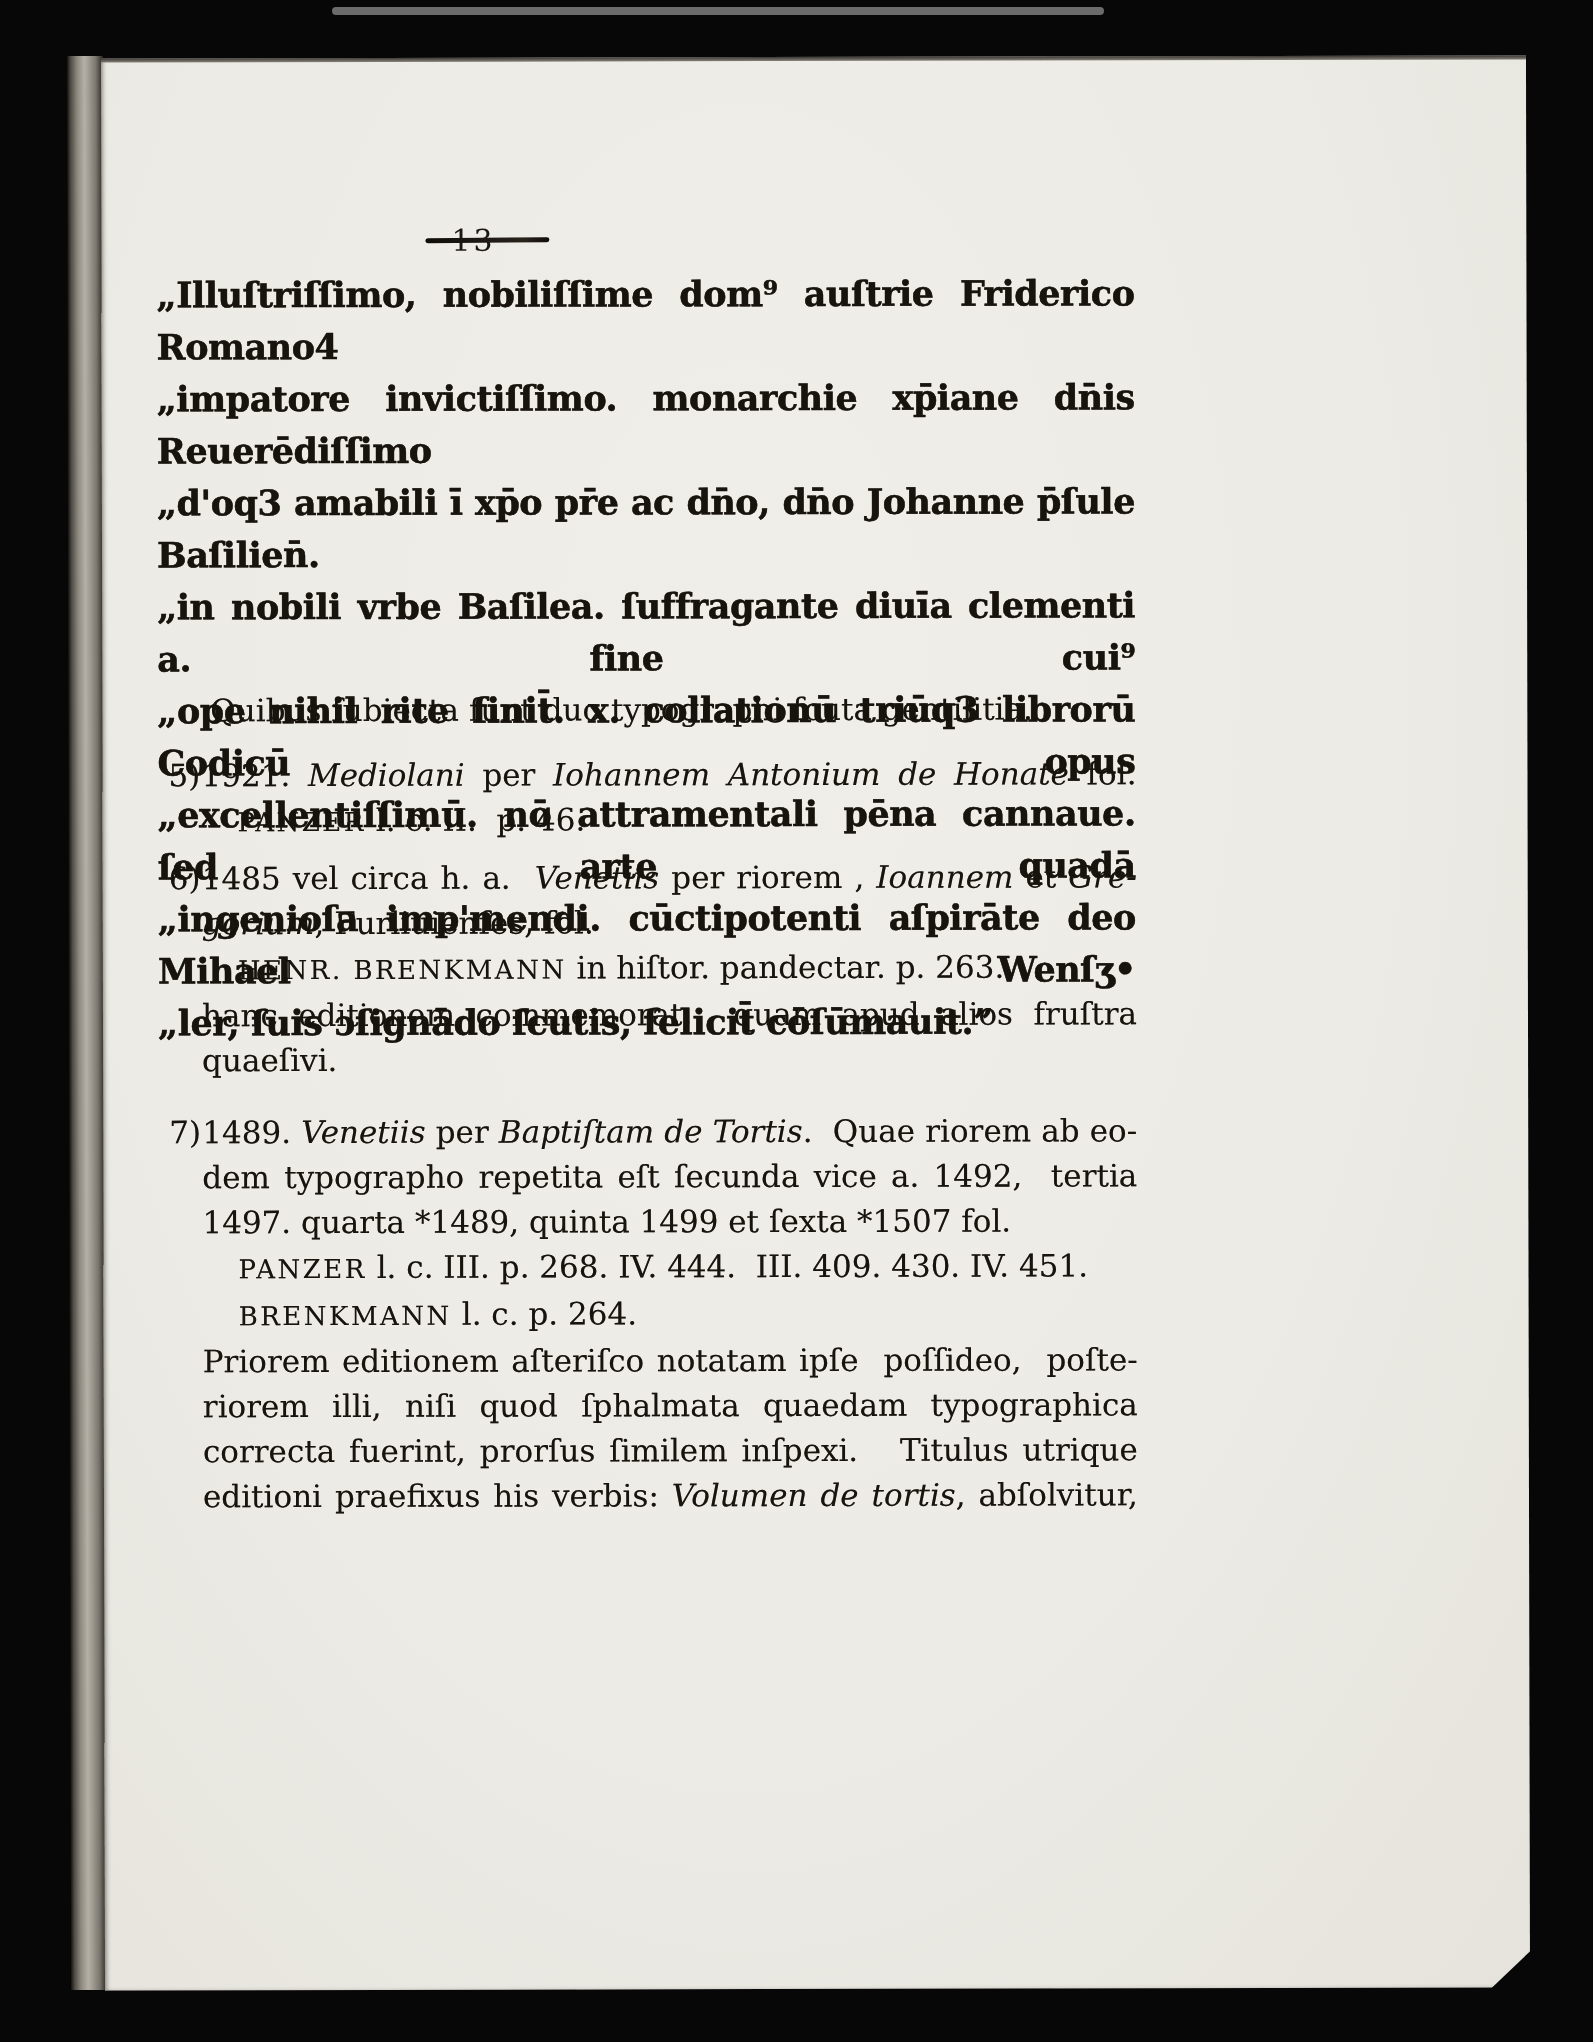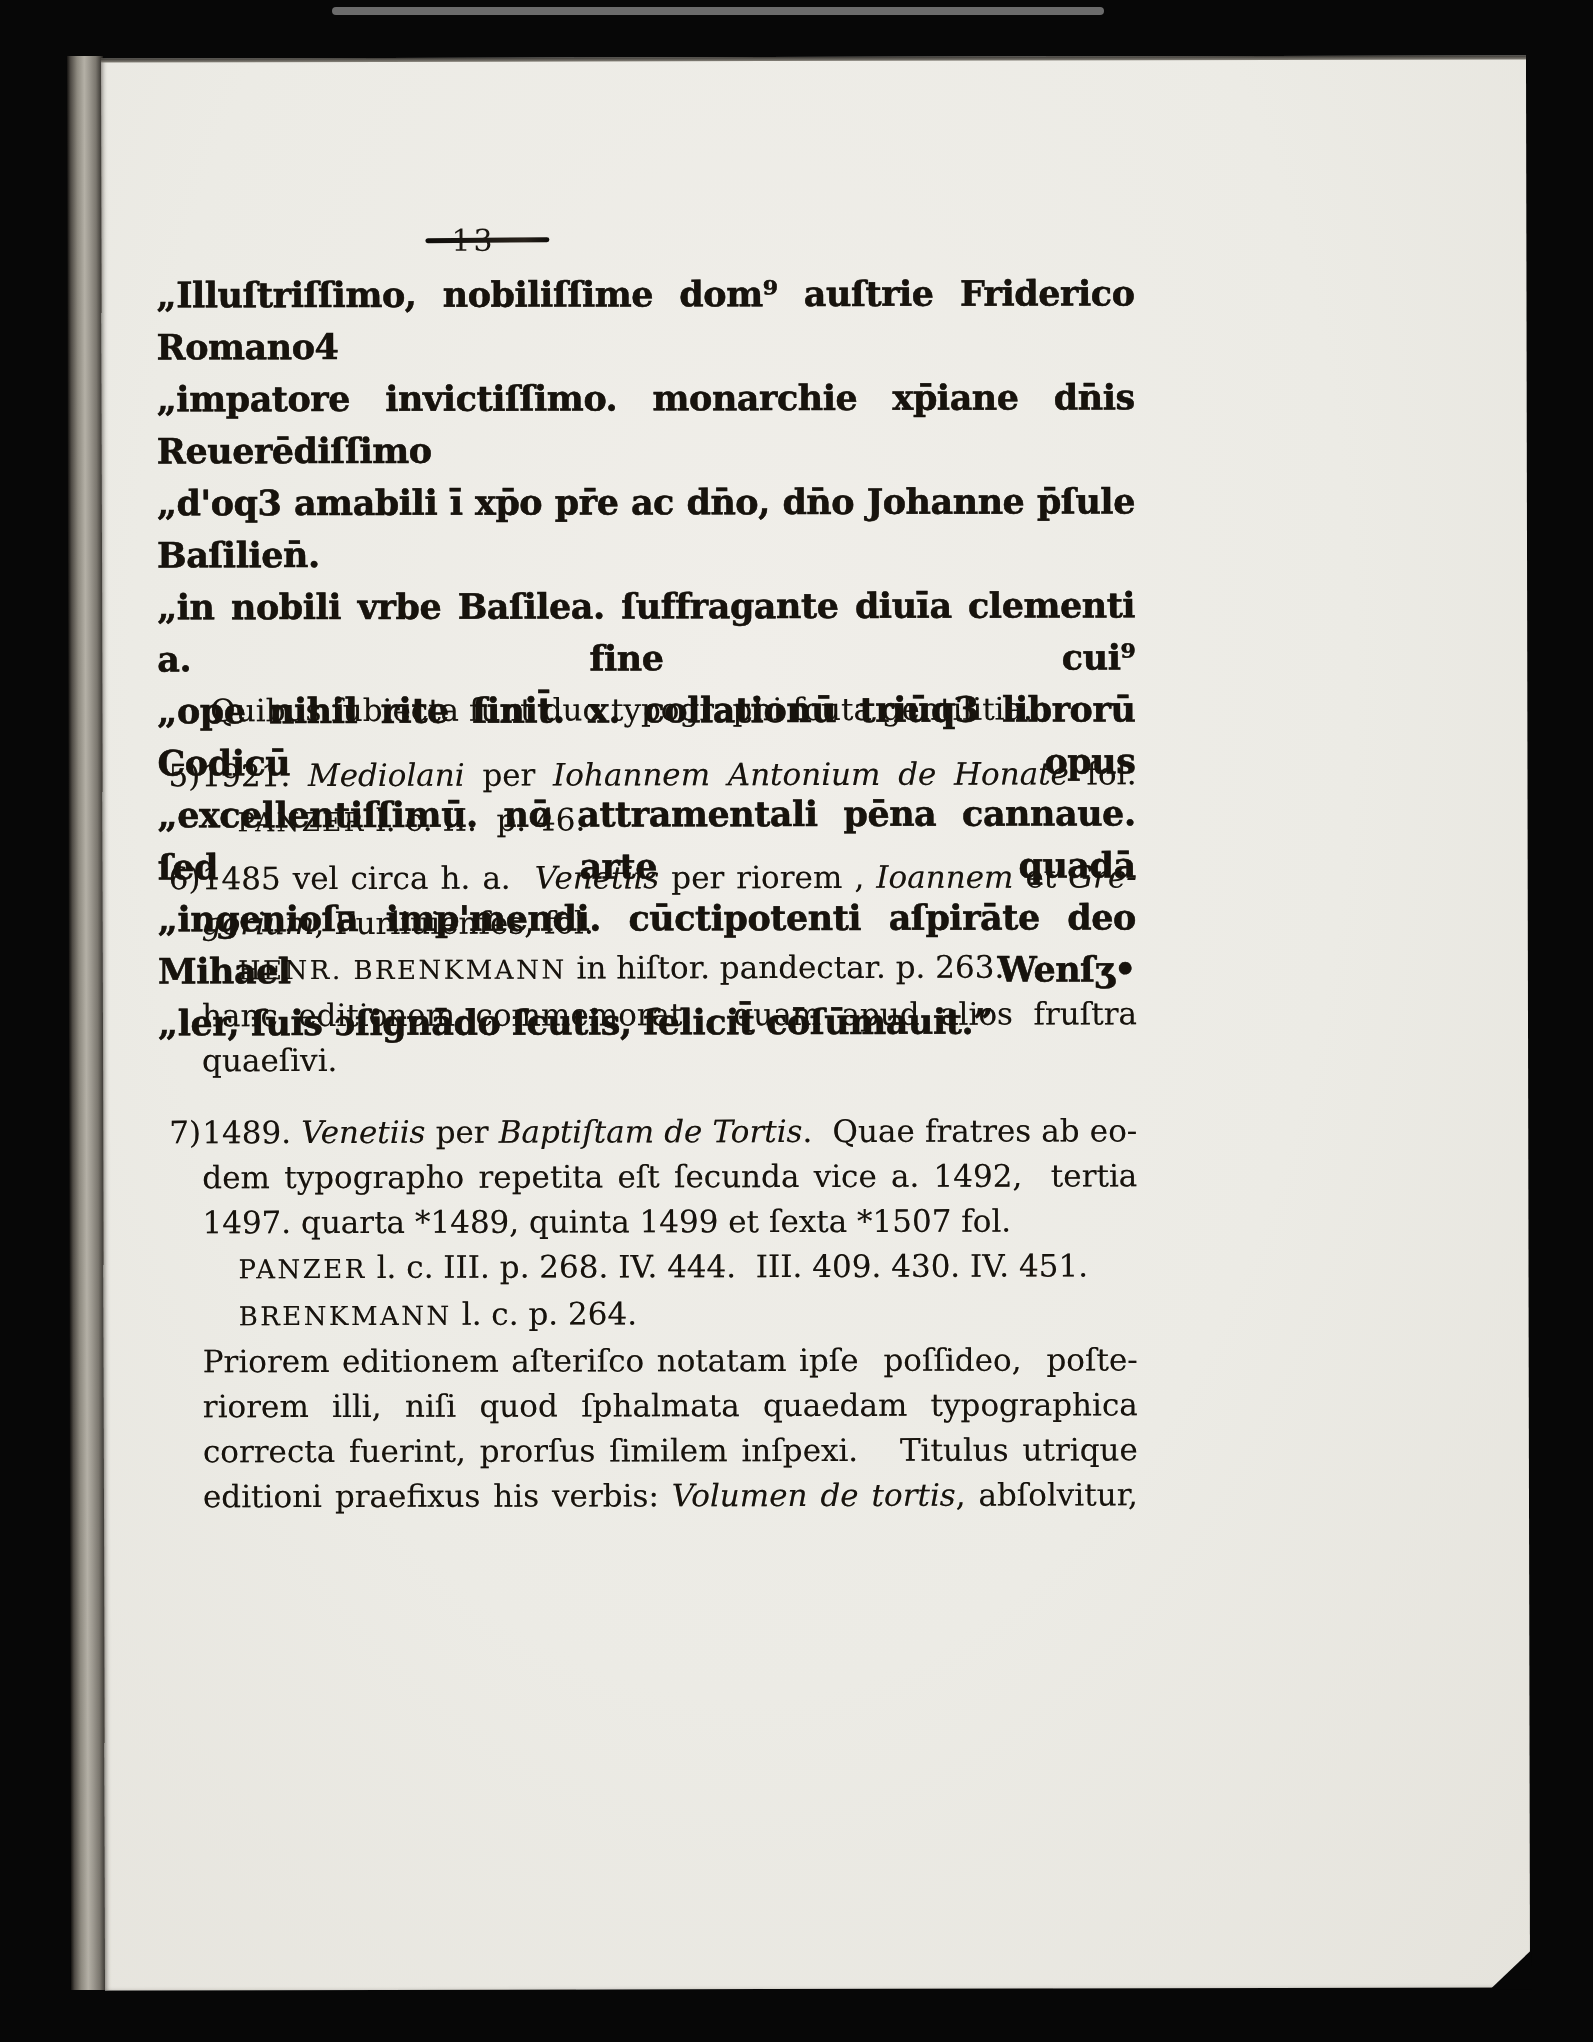--- a/index.html
+++ b/index.html
@@ -102,21 +102,21 @@
           <div class="line ref"><span class="sc">PANZER</span><span class="rm"> l. c. II.  p. 46.</span></div>
         </div>
         <div class="entry">
           <div class="line first j"><span class="marker">6)</span><span class="rm">1485 vel circa h. a.  </span><span class="it">Venetiis</span><span class="rm"> per riorem , </span><span class="it">Ioannem</span><span class="rm"> et </span><span class="it">Gre-</span></div>
           <div class="line cont"><span class="it">gorium</span><span class="rm">, Furliuienſes, fol.</span></div>
           <div class="line ref"><span class="sc">HENR. BRENKMANN</span><span class="rm"> in hiſtor. pandectar. p. 263.</span></div>
           <div class="line para j"><span class="rm">hanc editionem commemorat,  quam apud alios fruſtra</span></div>
           <div class="line para"><span class="rm">quaeſivi.</span></div>
         </div>
         <div class="entry">
-          <div class="line first j"><span class="marker">7)</span><span class="rm">1489. </span><span class="it">Venetiis</span><span class="rm"> per </span><span class="it">Baptiſtam de Tortis</span><span class="rm">.  Quae fratres ab eo-</span></div>
+          <div class="line first j"><span class="marker">7)</span><span class="rm">1489. </span><span class="it">Venetiis</span><span class="rm"> per </span><span class="it">Baptiſtam de Tortis</span><span class="rm">.  Quae riorem ab eo-</span></div>
           <div class="line cont j"><span class="rm">dem typographo repetita eſt ſecunda vice a. 1492,  tertia</span></div>
           <div class="line cont"><span class="rm">1497. quarta *1489, quinta 1499 et ſexta *1507 fol.</span></div>
           <div class="line ref"><span class="sc">PANZER</span><span class="rm"> l. c. III. p. 268. IV. 444.  III. 409. 430. IV. 451.</span></div>
           <div class="line ref"><span class="sc">BRENKMANN</span><span class="rm"> l. c. p. 264.</span></div>
           <div class="line para j"><span class="rm">Priorem editionem aſteriſco notatam ipſe  poſſideo,  poſte-</span></div>
           <div class="line para j"><span class="rm">riorem  illi,  niſi  quod  ſphalmata  quaedam  typographica</span></div>
           <div class="line para j"><span class="rm">correcta fuerint, prorſus ſimilem inſpexi.   Titulus utrique</span></div>
           <div class="line para j"><span class="rm">editioni praefixus his verbis: </span><span class="it">Volumen de tortis</span><span class="rm">, abſolvitur,</span></div>
         </div>
       </div>

